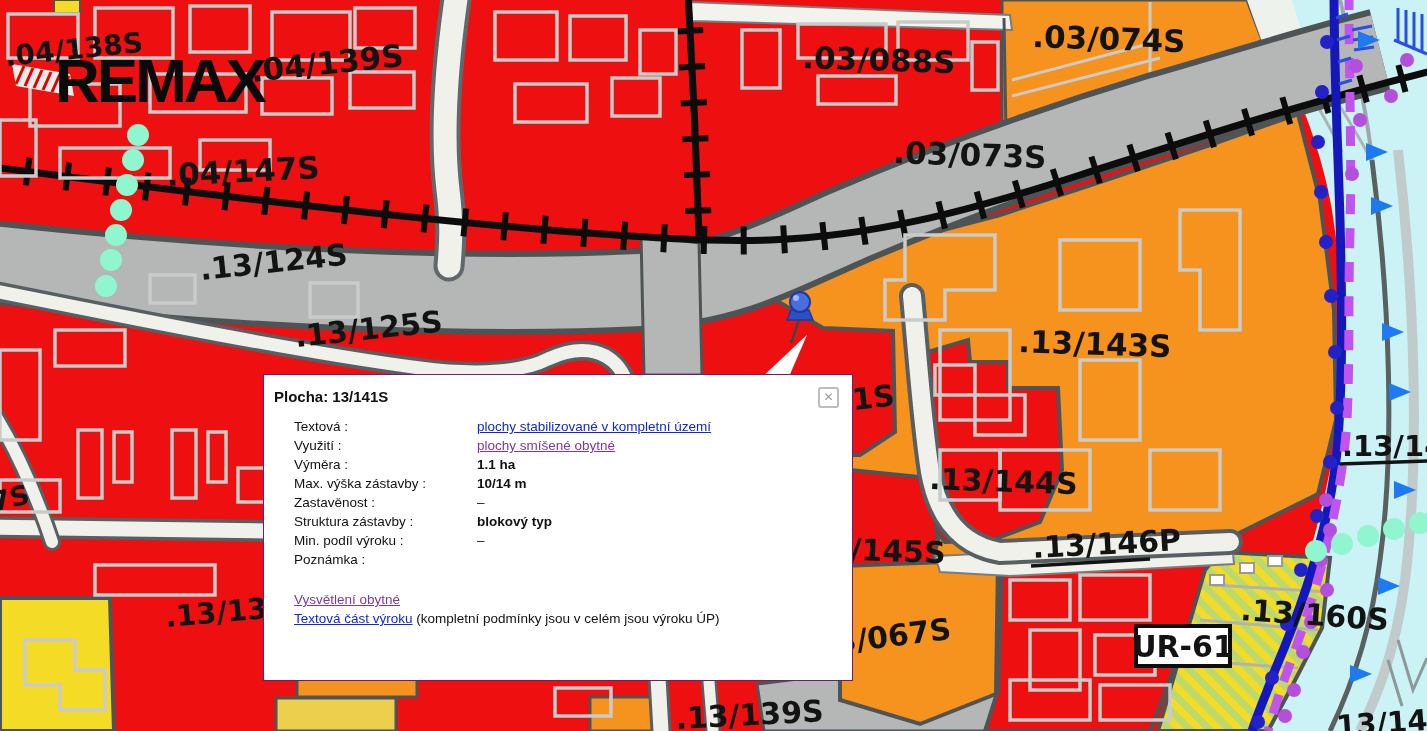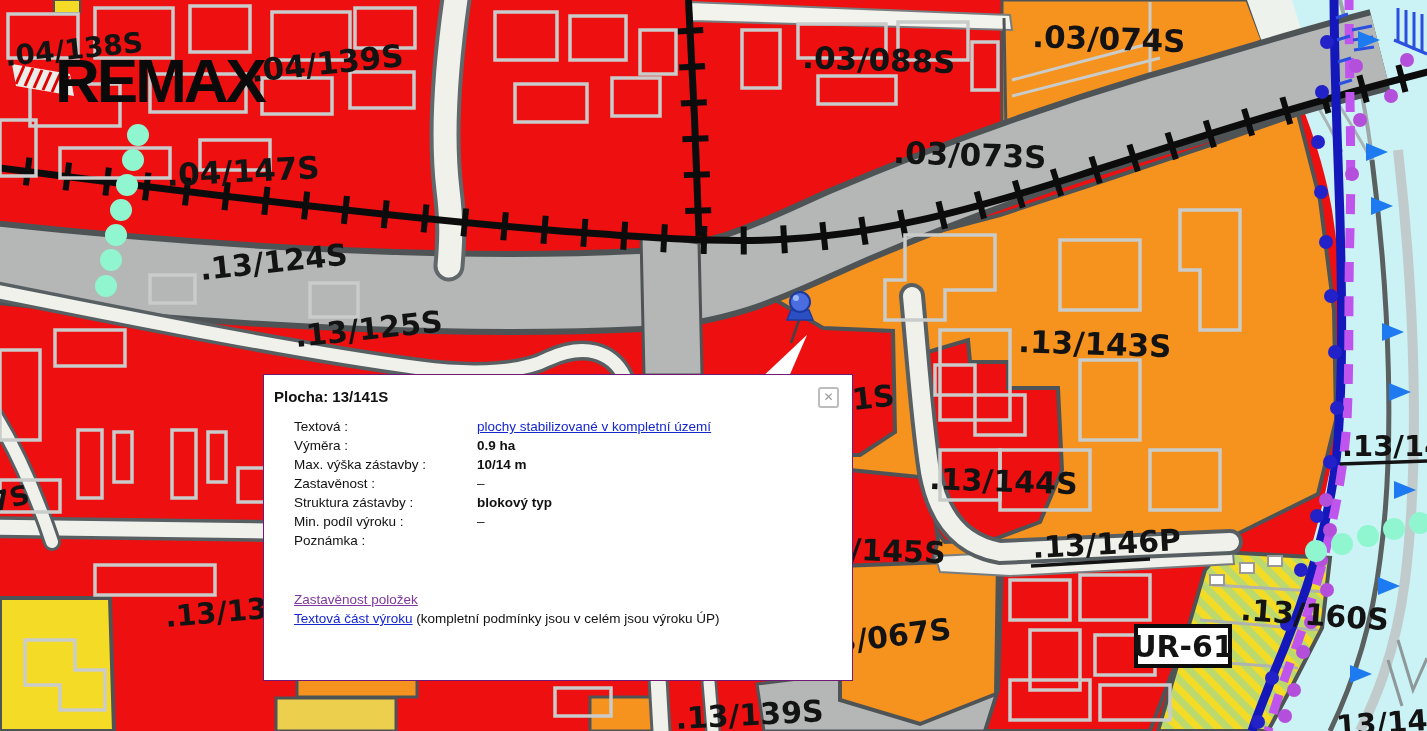--- a/index.html
+++ b/index.html
@@ -304,22 +304,26 @@
   <div class="ptitle">Plocha: 13/141S</div>
   <div class="pclose">
     <span>✕</span>
   </div>
   <div class="rows">
     <div class="prow">
       <span class="plabel">Textová :</span>
       <a class="pvalue link blue">plochy stabilizované v kompletní území</a>
     </div>
     <div class="prow">
+      <span class="plabel">Využití :</span>
+      <a class="pvalue link purple">plochy smíšené obytné</a>
+    </div>
+    <div class="prow">
       <span class="plabel">Výměra :</span>
-      <span class="pvalue bold">0.9 ha</span>
+      <span class="pvalue bold">1.1 ha</span>
     </div>
     <div class="prow">
       <span class="plabel">Max. výška zástavby :</span>
       <span class="pvalue bold">10/14 m</span>
     </div>
     <div class="prow">
       <span class="plabel">Zastavěnost :</span>
       <span class="pvalue">–</span>
     </div>
     <div class="prow">
@@ -329,18 +333,18 @@
     <div class="prow">
       <span class="plabel">Min. podíl výroku :</span>
       <span class="pvalue">–</span>
     </div>
     <div class="prow">
       <span class="plabel">Poznámka :</span>
       <span class="pvalue"></span>
     </div>
   </div>
   <div class="plinks">
-    <a class="link purple">Zastavěnost položek</a><br>
+    <a class="link purple">Vysvětlení obytné</a><br>
     <a class="link blue">Textová část výroku</a><span> (kompletní podmínky jsou v celém jsou výroku ÚP)</span>
   </div>
 </div>
 
 </div>
 
 </body></html>

